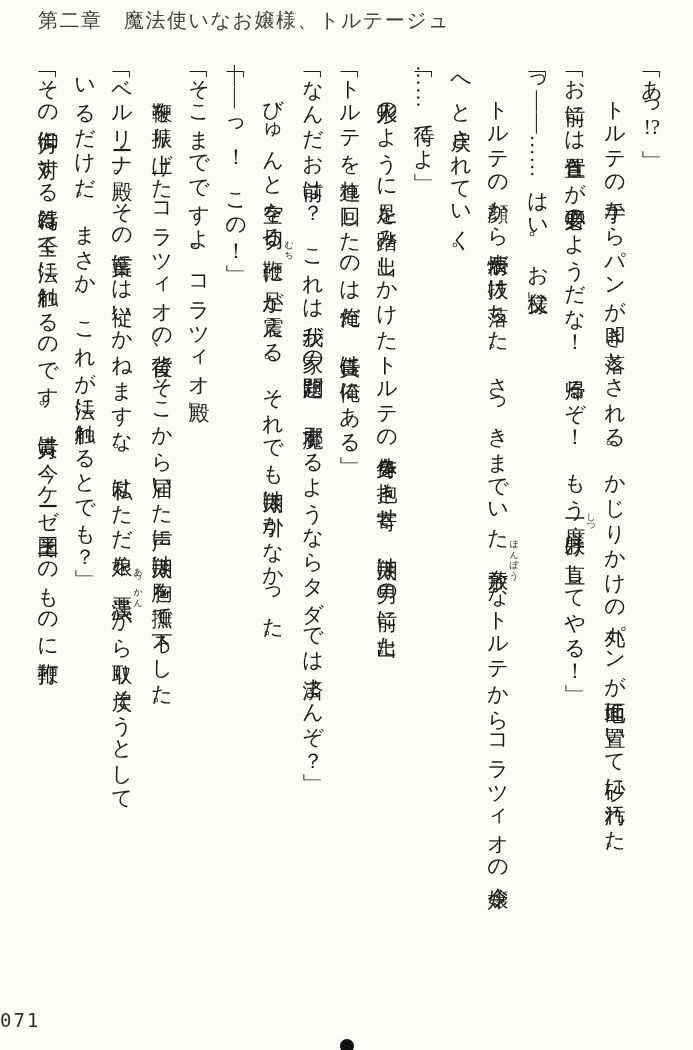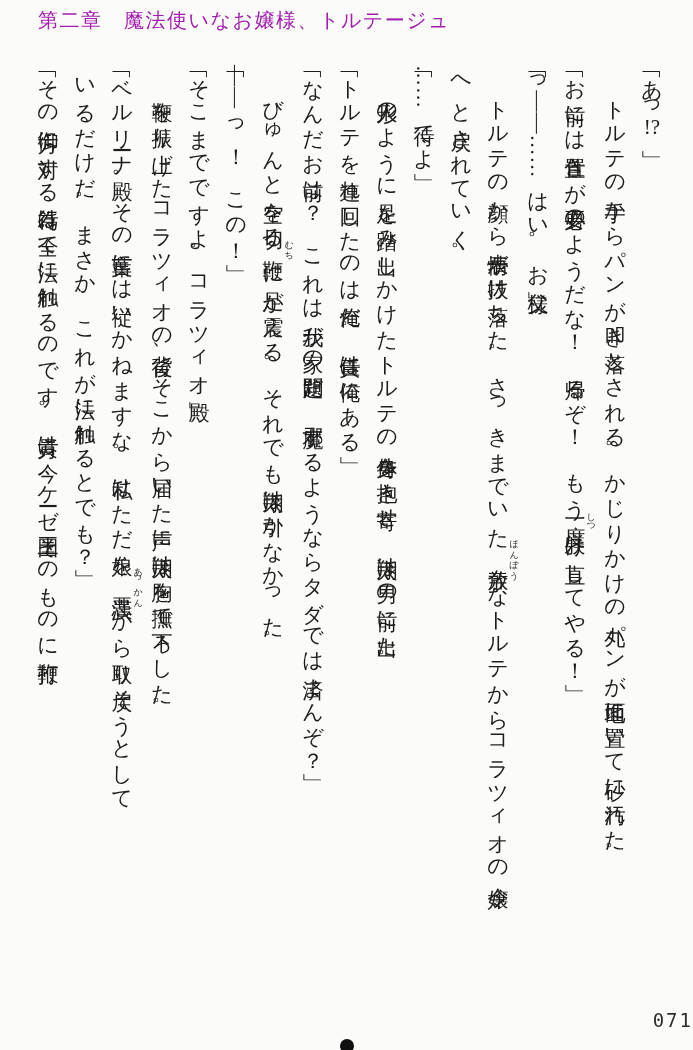--- a/index.html
+++ b/index.html
@@ -15,21 +15,21 @@
     font-family: "Liberation Serif", serif;
     color: #1d1d1d;
   }
   .chapter-header {
     position: absolute;
     top: 7px;
     left: 38px;
     font-size: 20px;
     letter-spacing: 1.5px;
     white-space: nowrap;
-    color: #a21caf;
+    color: #404040;
   }
   .vtext {
     position: absolute;
     top: 64px;
     right: 23px;
     height: 909px;
     writing-mode: vertical-rl;
     text-orientation: mixed;
     font-size: 21px;
     line-height: 37px;
@@ -50,21 +50,21 @@
   }
   .tcy {
     text-combine-upright: all;
     letter-spacing: 0;
   }
   .page-number {
     position: absolute;
     left: 0;
     right: 0;
     bottom: 19px;
-    text-align: right;
+    text-align: left;
     font-family: "DejaVu Sans Mono", monospace;
     font-size: 19px;
     letter-spacing: 2px;
     color: #2f2f2f;
   }
   .page-dot {
     position: absolute;
     left: 340px;
     bottom: -3px;
     width: 14px;

